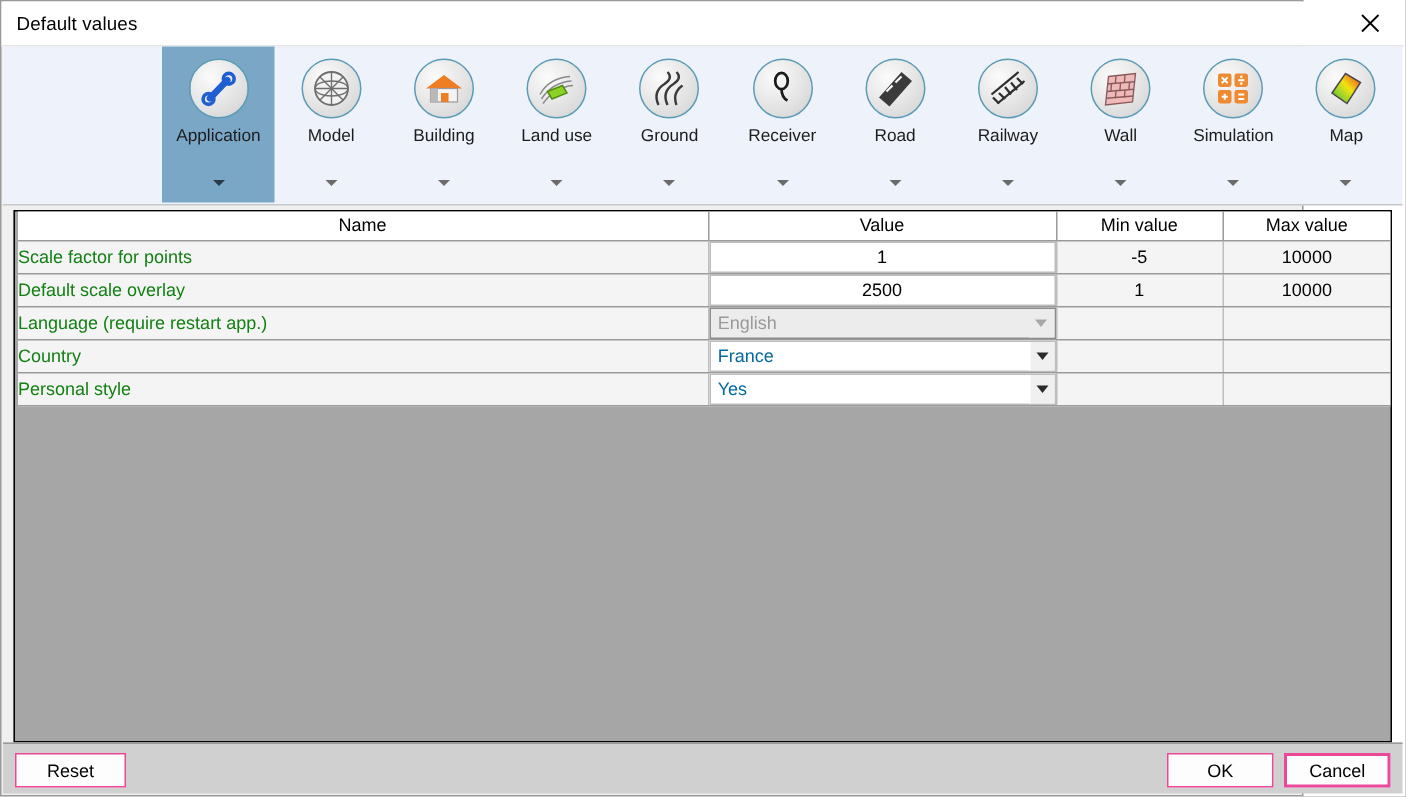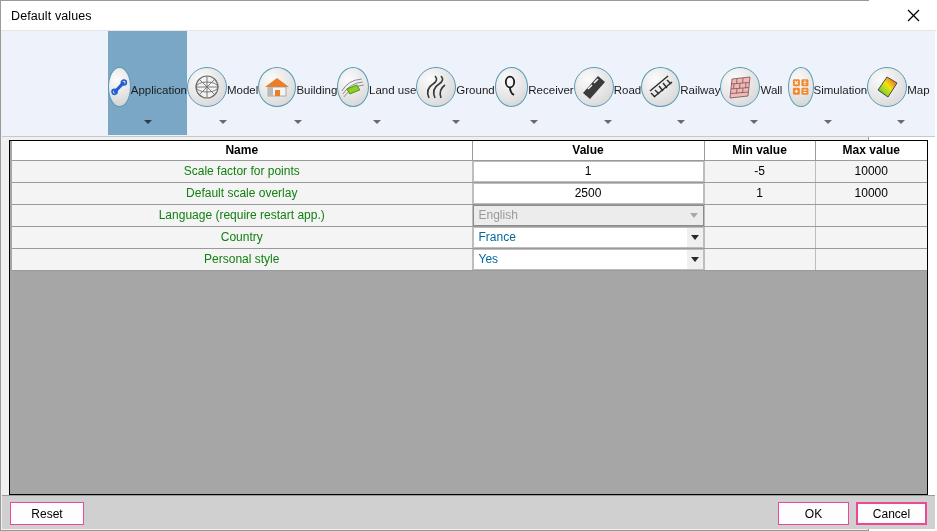--- a/index.html
+++ b/index.html
@@ -46,21 +46,21 @@
     background: #eef2fb;
     border-bottom: 1px solid #c8c8c8;
     display: flex;
     align-items: flex-start;
     padding-left: 106px;
   }
   .rib-item {
     width: 79px;
     height: 104px;
     display: flex;
-    flex-direction: row;
+    flex-direction: column;
     align-items: center;
     padding-top: 8px;
     cursor: pointer;
     position: relative;
   }
   .rib-item.active { background: #7ba7c7; }
   .rib-icon {
     width: 40px; height: 40px;
     border-radius: 50%;
     border: 1px solid #5a9bb5;
@@ -113,41 +113,41 @@
   table.grid col.c-name  { width: 460px; }
   table.grid col.c-value { width: 232px; }
   table.grid col.c-min   { width: 111px; }
   table.grid col.c-max   { width: 112px; }
 
   table.grid th {
     height: 19px;
     background: #ffffff;
     border-right: 1px solid #9a9a9a;
     border-bottom: 1px solid #9a9a9a;
-    font-weight: bold;
+    font-weight: normal;
     font-size: 12px;
     color: #000;
     text-align: center;
     padding: 0;
   }
   table.grid th:last-child { border-right: none; }
 
   table.grid td {
     height: 22px;
     border-right: 1px solid #bdbdbd;
     border-bottom: 1px solid #9a9a9a;
     background: #f4f4f4;
     font-size: 12px;
     padding: 0;
     vertical-align: middle;
   }
   table.grid td:last-child { border-right: none; }
 
   .cell-name {
-    text-align: center;
+    text-align: left;
     color: #128012;
   }
   .cell-num {
     text-align: center;
     color: #000;
   }
   .cell-value {
     padding: 0;
     background: #f4f4f4;
   }

